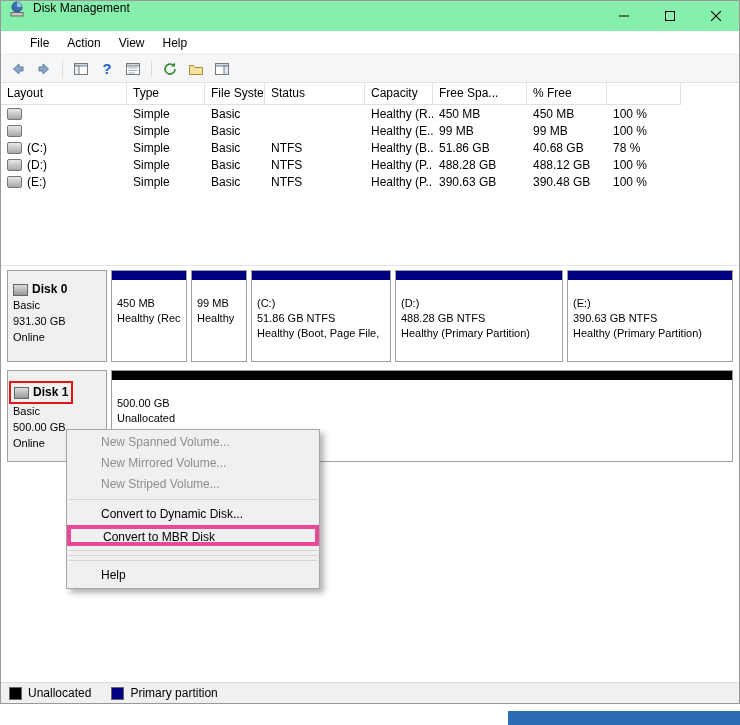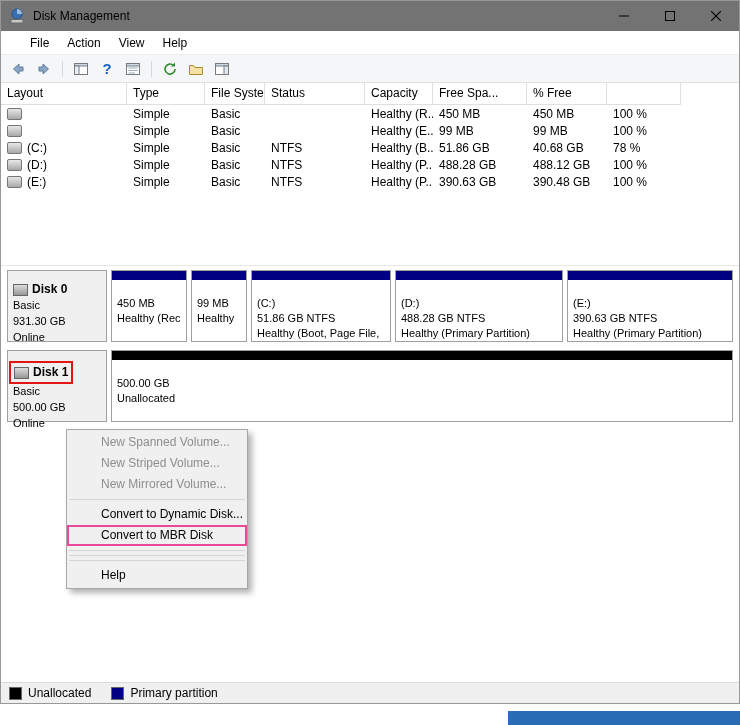--- a/index.html
+++ b/index.html
@@ -3,21 +3,21 @@
 <meta charset="utf-8">
 <style>
   html,body{margin:0;padding:0}
   body{width:740px;height:725px;position:relative;overflow:hidden;background:#ffffff;
        font-family:"Liberation Sans",sans-serif;color:#000}
 
   .window{position:absolute;left:0;top:0;width:740px;height:704px;border:1px solid #989898;
           background:#fff;display:flex;flex-direction:column;box-sizing:border-box}
 
   
-  .titlebar{height:30px;display:flex;align-items:center;flex:0 0 auto;background:#737373}
+  .titlebar{height:30px;display:flex;align-items:flex-start;flex:0 0 auto;background:#86efac}
   .app-icon{margin-left:8px;width:16px;height:16px;flex:0 0 auto}
   .title-text{margin-left:8px;font-size:12px}
   .win-controls{margin-left:auto;display:flex;align-self:stretch}
   .win-btn{width:46px;display:flex;align-items:center;justify-content:center}
 
   
   .menubar{height:23px;display:flex;align-items:center;font-size:12px;padding-left:20px;flex:0 0 auto}
   .menu-label{padding:3px 9px}
 
   
@@ -32,21 +32,21 @@
   .vt{display:grid;grid-template-columns:126px 78px 60px 100px 68px 94px 80px 74px 1fr;font-size:12px}
   .vt.header .cell{border-right:1px solid #e0e0e0;border-bottom:1px solid #e0e0e0;padding:3px 6px;height:22px;
                    box-sizing:border-box;white-space:nowrap;overflow:hidden}
   .vt.row .cell{height:17px;padding:0 6px;display:flex;align-items:center;gap:5px;
                 box-sizing:border-box;white-space:nowrap;overflow:hidden}
   .drive-icon{width:13px;height:10px;background:linear-gradient(#e8e8e8,#a8a8a8);border:1px solid #767676;
               border-radius:2px;flex:0 0 auto}
 
   
   .graphic-pane{flex:1;position:relative;background:#fff;overflow:hidden}
-  .disk-row{display:flex;margin:0 6px;height:72px}
+  .disk-row{display:flex;margin:0 6px;height:92px}
   .disk-row.first{margin-top:4px}
   .disk-row.next{margin-top:8px}
   .disk-row.cd{height:72px}
   .disk-panel{width:100px;flex:0 0 auto;border:1px solid #a0a0a0;background:#f0f0f0;
               padding:10px 5px 3px 5px;font-size:11px;line-height:1.45;box-sizing:border-box}
   .disk-name{font-weight:bold;font-size:12px;display:flex;align-items:center;gap:4px}
   .disk-icon{width:13px;height:10px;background:linear-gradient(#dddddd,#979797);border:1px solid #666;flex:0 0 auto}
   .cd-icon{width:11px;height:11px;border-radius:50%;border:1px solid #777;flex:0 0 auto;
            background:radial-gradient(circle,#ffffff 15%,#d2d2d2 45%,#9e9e9e 100%)}
   .pl{white-space:nowrap;overflow:hidden}
@@ -56,25 +56,25 @@
   .pbody{padding:16px 5px 0 5px;font-size:11px;line-height:15px;overflow:hidden;white-space:nowrap}
   .red-box{display:inline-flex;align-items:center;gap:4px;border:2px solid #e31515;padding:1px 3px;margin-left:-4px}
 
   
   .legend{height:20px;flex:0 0 auto;background:#f0f0f0;border-top:1px solid #dadada;
           display:flex;align-items:center;gap:20px;padding-left:8px;font-size:12px}
   .legend-item{display:flex;align-items:center;gap:6px}
   .swatch{width:11px;height:11px;border:1px solid #666;flex:0 0 auto}
 
   
-  .context-menu{position:absolute;left:65px;top:428px;width:182px;background:#f0f0f0;border:1px solid #a6a6a6;
+  .context-menu{position:absolute;left:65px;top:428px;width:254px;background:#f0f0f0;border:1px solid #a6a6a6;
                 box-shadow:4px 4px 6px rgba(0,0,0,.3);padding:2px 0;z-index:30;font-size:12px;box-sizing:border-box}
   .menu-item{height:21px;line-height:21px;padding-left:34px;white-space:nowrap;box-sizing:border-box}
   .menu-item.disabled{color:#8d8d8d}
-  .menu-item.annotated{border:2px solid #ec4899;line-height:17px;padding-left:32px}
+  .menu-item.annotated{border:4px solid #ec4899;line-height:17px;padding-left:32px}
   .menu-sep{height:1px;background:#d4d4d4;margin:4px 2px}
 
   .taskbar-fragment{position:absolute;left:508px;top:711px;width:232px;height:14px}
 </style>
 </head>
 <body>
 
 <div class="window">
 
   <div class="titlebar">
@@ -337,22 +337,22 @@
       <span>Unallocated</span>
     </div>
     <div class="legend-item">
       <span class="swatch" style="background-color: rgb(0, 0, 128);"></span>
       <span>Primary partition</span>
     </div>
   </div>
 
   <div class="context-menu">
     <div class="menu-item disabled">New Spanned Volume...</div>
+    <div class="menu-item disabled">New Mirrored Volume...</div>
     <div class="menu-item disabled">New Striped Volume...</div>
-    <div class="menu-item disabled">New Mirrored Volume...</div>
     <div class="menu-sep"></div>
     <div class="menu-item">Convert to Dynamic Disk...</div>
     <div class="menu-item annotated">Convert to MBR Disk</div>
     <div class="menu-sep"></div>
     <div class="menu-sep"></div>
     <div class="menu-sep"></div>
     <div class="menu-item">Help</div>
   </div>
 
 </div>

